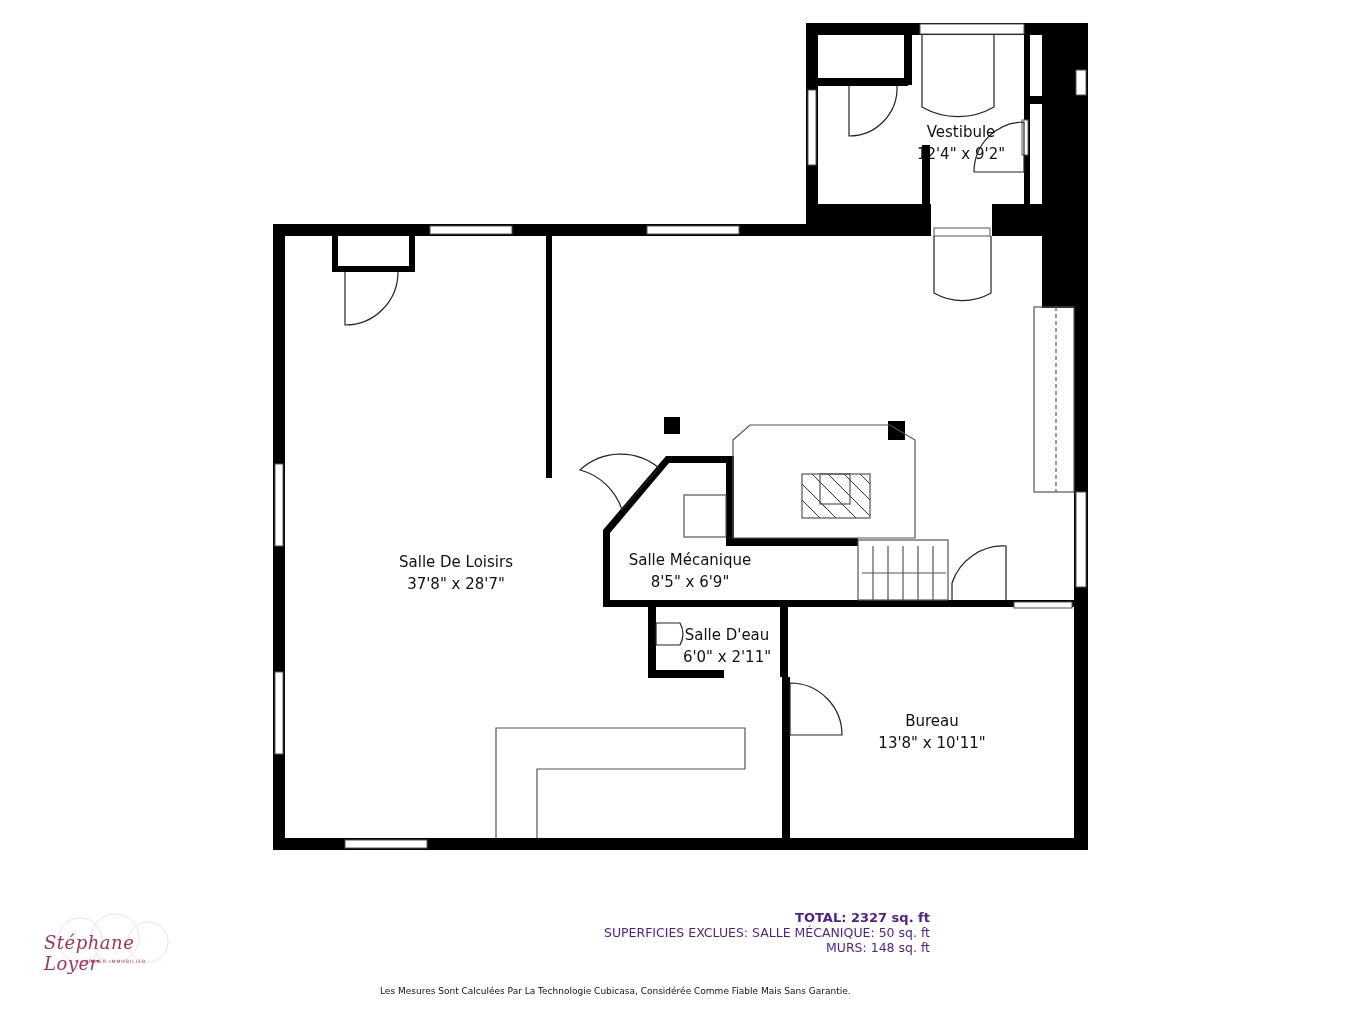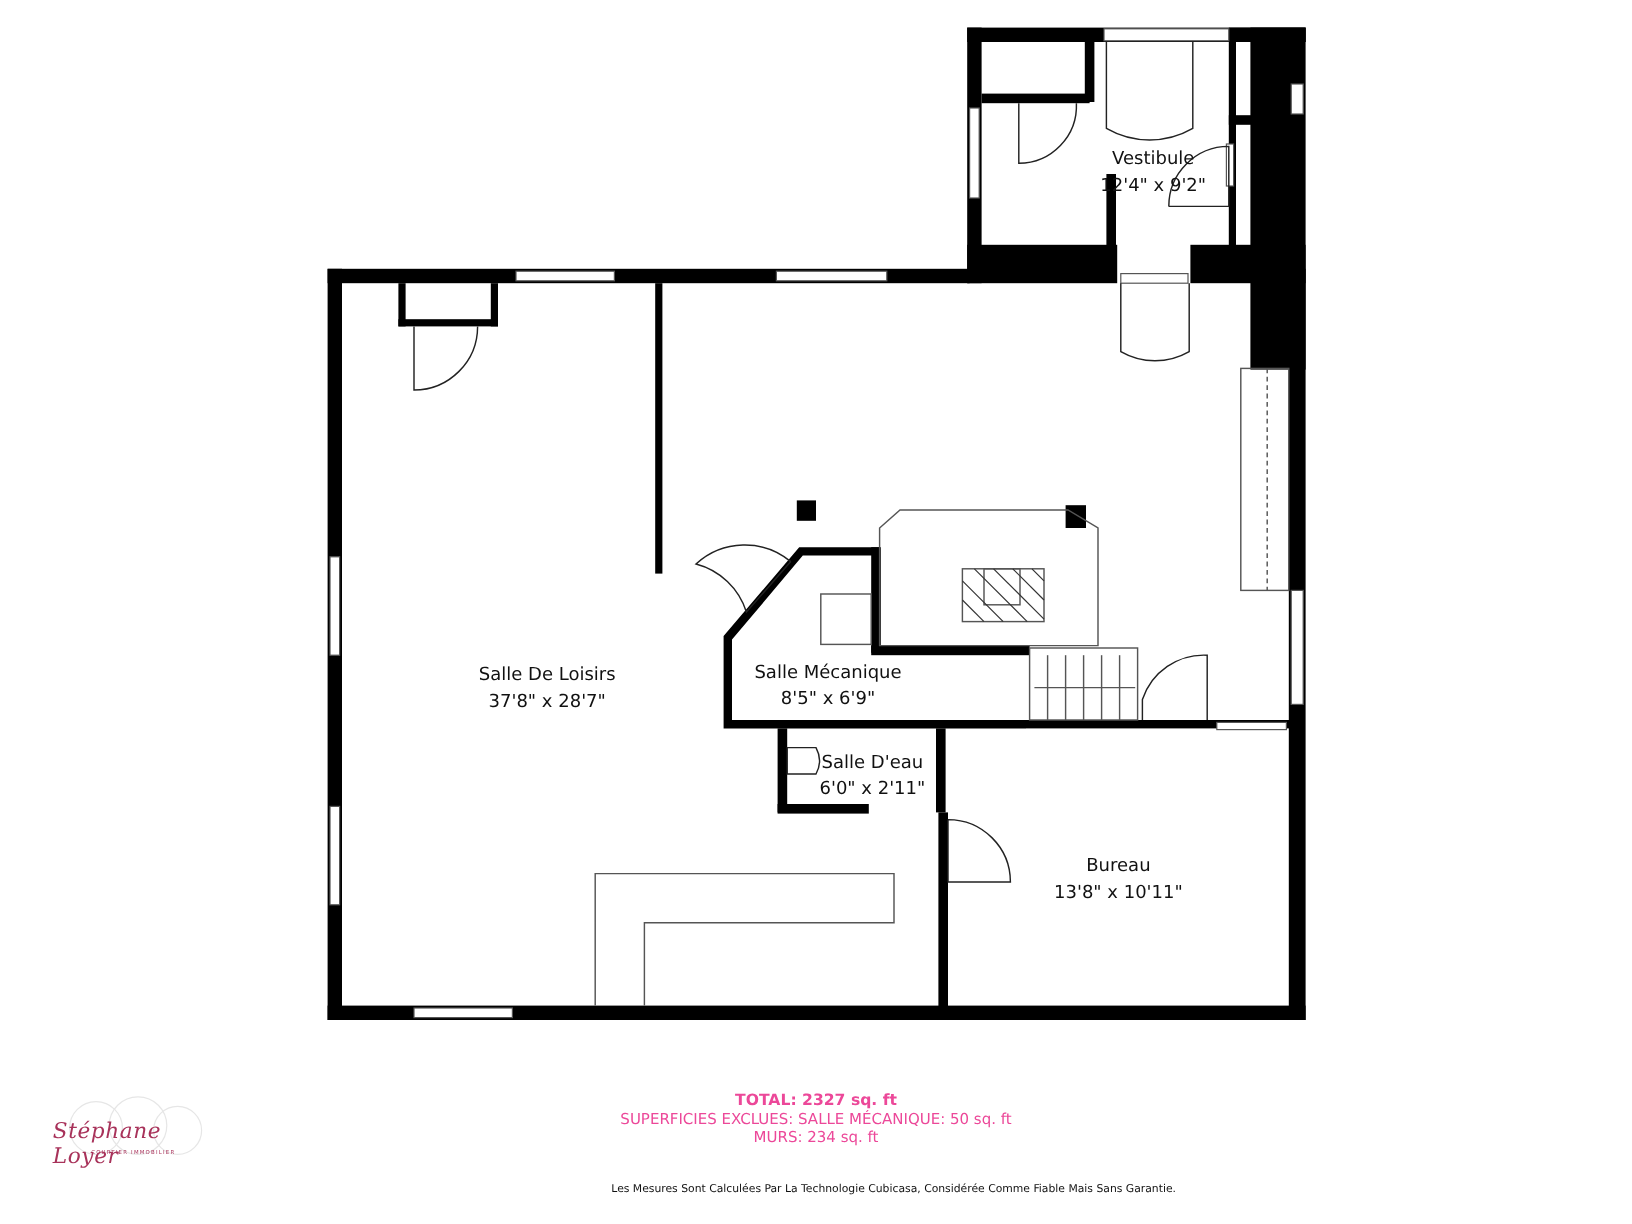--- a/index.html
+++ b/index.html
@@ -1,22 +1,22 @@
 <!DOCTYPE html>
 <html><head>
 <meta charset="utf-8">
 <style>
   html, body { margin:0; padding:0; background:#ffffff; }
   body { width:1360px; height:1020px; position:relative; overflow:hidden; font-family:"DejaVu Sans", sans-serif; }
   #plan { position:absolute; left:0; top:0; }
   .room-label { font-family:"DejaVu Sans", sans-serif; font-size:15px; fill:#111; }
-  .summary { position:absolute; left:430px; top:910px; width:500px; text-align:center; color:#ec4899; font-family:"DejaVu Sans", sans-serif; }
+  .summary { position:absolute; left:430px; top:910px; width:500px; text-align:right; color:#4c1d95; font-family:"DejaVu Sans", sans-serif; }
   .summary .total { font-weight:bold; font-size:13px; line-height:15px; }
   .summary .line { font-size:12.5px; line-height:15px; }
-  .disclaimer { position:absolute; left:380px; top:986px; width:600px; text-align:right; font-size:9px; color:#111; font-family:"DejaVu Sans", sans-serif; }
+  .disclaimer { position:absolute; left:380px; top:986px; width:600px; text-align:left; font-size:9px; color:#111; font-family:"DejaVu Sans", sans-serif; }
   .logo { position:absolute; left:30px; top:910px; width:150px; height:70px; }
   .logo .sig { position:absolute; left:14px; top:22px; font-family:"DejaVu Serif", serif; font-style:italic; font-size:18px; color:#a8325a; letter-spacing:0.5px; }
   .logo .sub { position:absolute; left:46px; top:49px; font-size:4.5px; color:#a8325a; letter-spacing:1px; font-family:"DejaVu Sans", sans-serif; }
 </style>
 </head>
 <body>
 
 <svg id="plan" width="1360" height="900" viewBox="0 0 1360 900" xmlns="http://www.w3.org/2000/svg">
   <g fill="#000">
 
@@ -131,15 +131,15 @@
         <circle cx="118" cy="32" r="20"></circle>
     </g>
   </svg>
   <div class="sig">Stéphane Loyer</div>
   <div class="sub">COURTIER IMMOBILIER</div>
 </div>
 
 <div class="summary">
   <div class="total">TOTAL: 2327 sq. ft</div>
   <div class="line">SUPERFICIES EXCLUES: SALLE MÉCANIQUE: 50 sq. ft</div>
-  <div class="line">MURS: 234 sq. ft</div>
+  <div class="line">MURS: 148 sq. ft</div>
 </div>
 <div class="disclaimer">Les Mesures Sont Calculées Par La Technologie Cubicasa, Considérée Comme Fiable Mais Sans Garantie.</div>
 
 </body></html>

